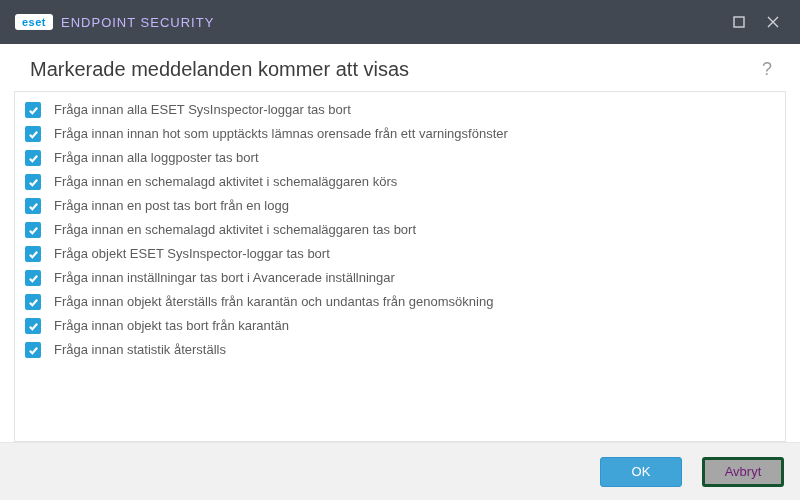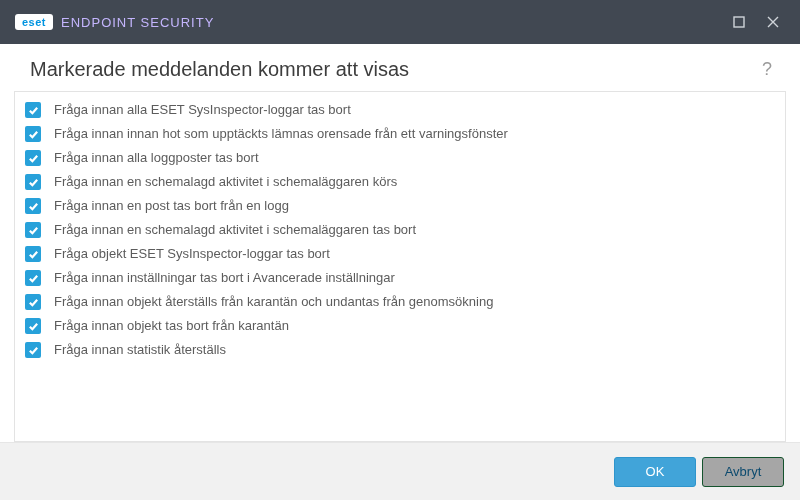--- a/index.html
+++ b/index.html
@@ -45,29 +45,29 @@
   }
   .cb {
     width: 16px; height: 16px; border-radius: 2px; background: #27a1da;
     display: flex; align-items: center; justify-content: center; flex: 0 0 16px;
     cursor: pointer;
   }
   .cb svg { width: 11px; height: 11px; stroke: #fff; stroke-width: 2.4; fill: none; }
   .row-label { color: #5c5c5c; font-size: 13px; }
   .footer {
     height: 58px; background: #f1f1f1; display: flex; align-items: center;
-    justify-content: flex-end; gap: 6px; padding: 0 16px;
+    justify-content: flex-end; gap: 20px; padding: 0 16px;
     border-top: 1px solid #e6e6e6;
   }
   .btn {
     min-width: 82px; height: 30px; border-radius: 3px; border: none;
     font-size: 13px; cursor: pointer; padding: 0 18px;
   }
   .btn-primary { background: #41a4d9; color: #fff; border: 1px solid #2f95cc; }
-  .btn-secondary { background: #a6a6a6; color: #0c4a6e; border: 1px solid #14532d; }
+  .btn-secondary { background: #a6a6a6; color: #701a75; border: 3px solid #14532d; }
 </style>
 </head>
 <body>
 
 <div class="window">
 
   <div class="titlebar">
     <span class="brand-badge">eset</span>
     <span class="brand-text">ENDPOINT SECURITY</span>
     <div class="titlebar-spacer"></div>

